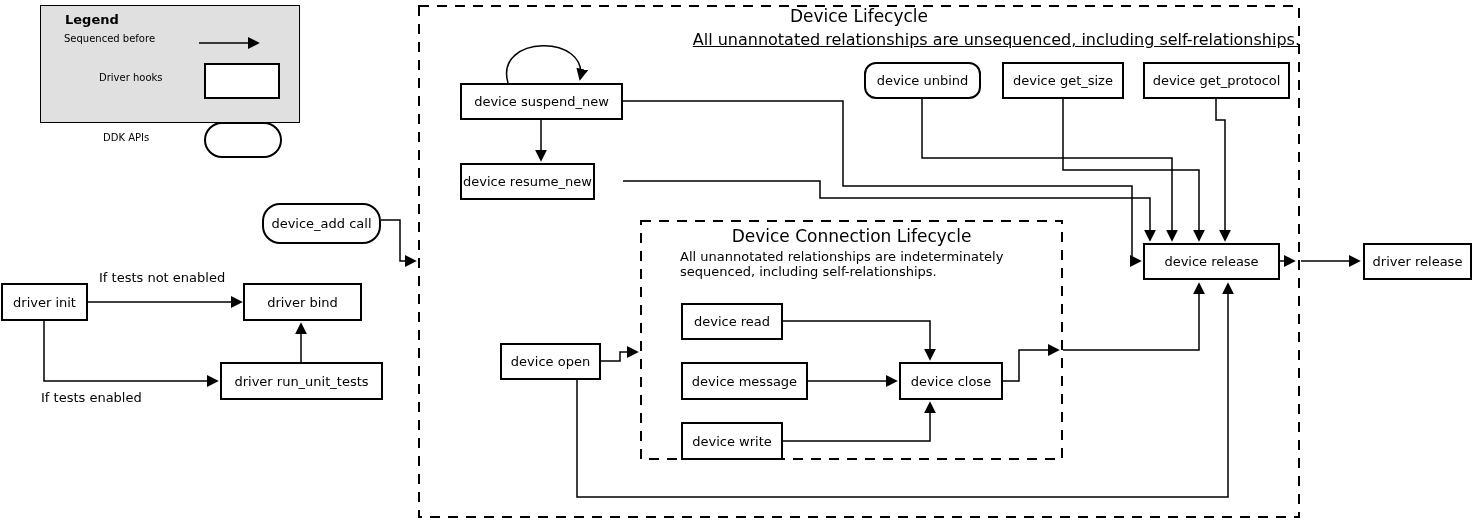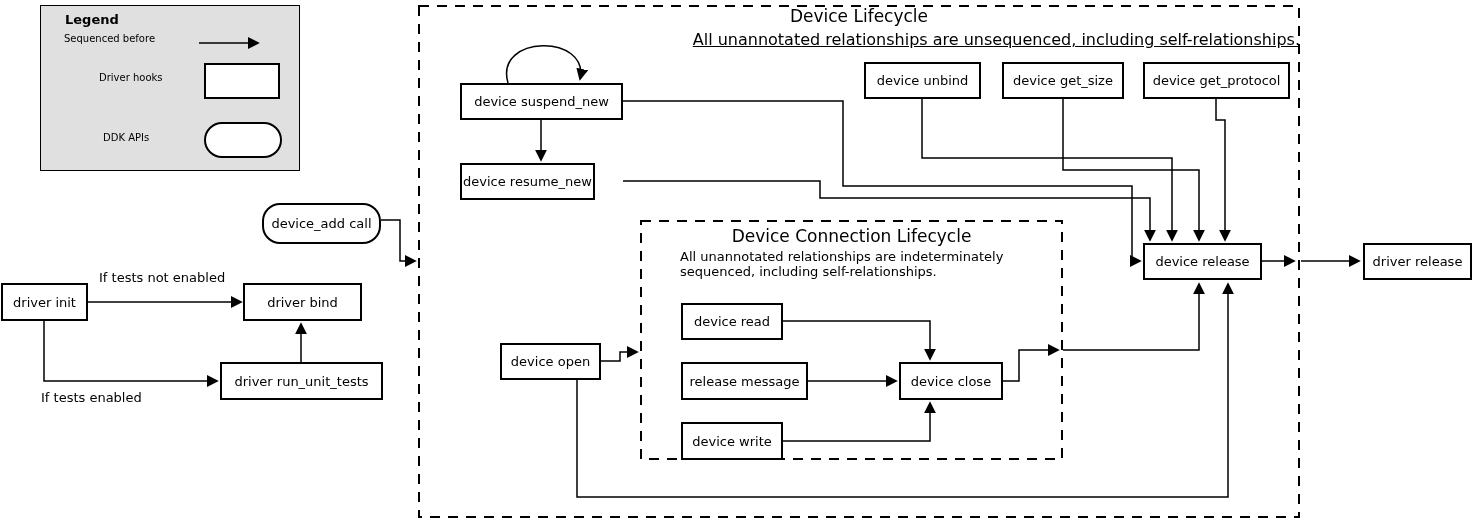--- a/index.html
+++ b/index.html
@@ -14,21 +14,21 @@
     position: absolute; background: #ffffff; border: 2px solid #000;
     display: flex; align-items: center; justify-content: center;
     font-size: 13px; white-space: nowrap;
   }
   .node.rounded { border-radius: 18px; }
   .title  { position: absolute; font-size: 17px; text-align: center; }
   .sub    { position: absolute; font-size: 16px; text-align: right; text-decoration: underline; }
   .subleft{ position: absolute; font-size: 13px; white-space: nowrap; }
   .elabel { position: absolute; font-size: 13px; white-space: nowrap; }
   .legend {
-    position: absolute; left: 40px; top: 5px; width: 260px; height: 166px;
+    position: absolute; left: 40px; top: 5px; width: 260px; height: 118px;
     background: #e0e0e0; border: 1px solid #000;
   }
   .legend-title { position: absolute; left: 24px; top: 6px; font-size: 13px; font-weight: bold; }
   .ltext { position: absolute; font-size: 10px; white-space: nowrap; }
   .lrect { position: absolute; background: #fff; border: 2px solid #000; }
   .lrect.rounded { border-radius: 18px; }
   .legend-arrow { position: absolute; }
 </style>
 </head>
 <body>
@@ -98,26 +98,26 @@
   <div class="elabel" style="left:99px;top:270px;">If tests not enabled</div>
   <div class="elabel" style="left:41px;top:390px;">If tests enabled</div>
 
   <div class="node" style="left:1px;top:283px;width:87px;height:38px;">driver init</div>
   <div class="node" style="left:243px;top:283px;width:119px;height:38px;">driver bind</div>
   <div class="node" style="left:220px;top:362px;width:163px;height:38px;">driver run_unit_tests</div>
   <div class="node rounded" style="left:262px;top:203px;width:119px;height:41px;">device_add call</div>
 
   <div class="node" style="left:460px;top:83px;width:163px;height:37px;">device suspend_new</div>
   <div class="node" style="left:460px;top:163px;width:135px;height:37px;">device resume_new</div>
-  <div class="node" style="left:864px;top:62px;width:117px;height:37px;">device unbind</div>
+  <div class="node" style="left:864px;top:62px;width:117px;height:37px;border-radius:12px;">device unbind</div>
   <div class="node" style="left:1002px;top:62px;width:122px;height:37px;">device get_size</div>
   <div class="node" style="left:1143px;top:62px;width:147px;height:37px;">device get_protocol</div>
-  <div class="node" style="left:1143px;top:243px;width:119px;height:37px;">device release</div>
+  <div class="node" style="left:1143px;top:243px;width:137px;height:37px;">device release</div>
 
   <div class="node" style="left:500px;top:343px;width:101px;height:37px;">device open</div>
   <div class="node" style="left:681px;top:303px;width:102px;height:37px;">device read</div>
-  <div class="node" style="left:681px;top:362px;width:127px;height:38px;">release message</div>
+  <div class="node" style="left:681px;top:362px;width:127px;height:38px;">device message</div>
   <div class="node" style="left:681px;top:422px;width:102px;height:38px;">device write</div>
   <div class="node" style="left:899px;top:362px;width:104px;height:38px;">device close</div>
 
   <div class="node" style="left:1363px;top:243px;width:109px;height:37px;">driver release</div>
 
 </div>
 
 </body></html>

